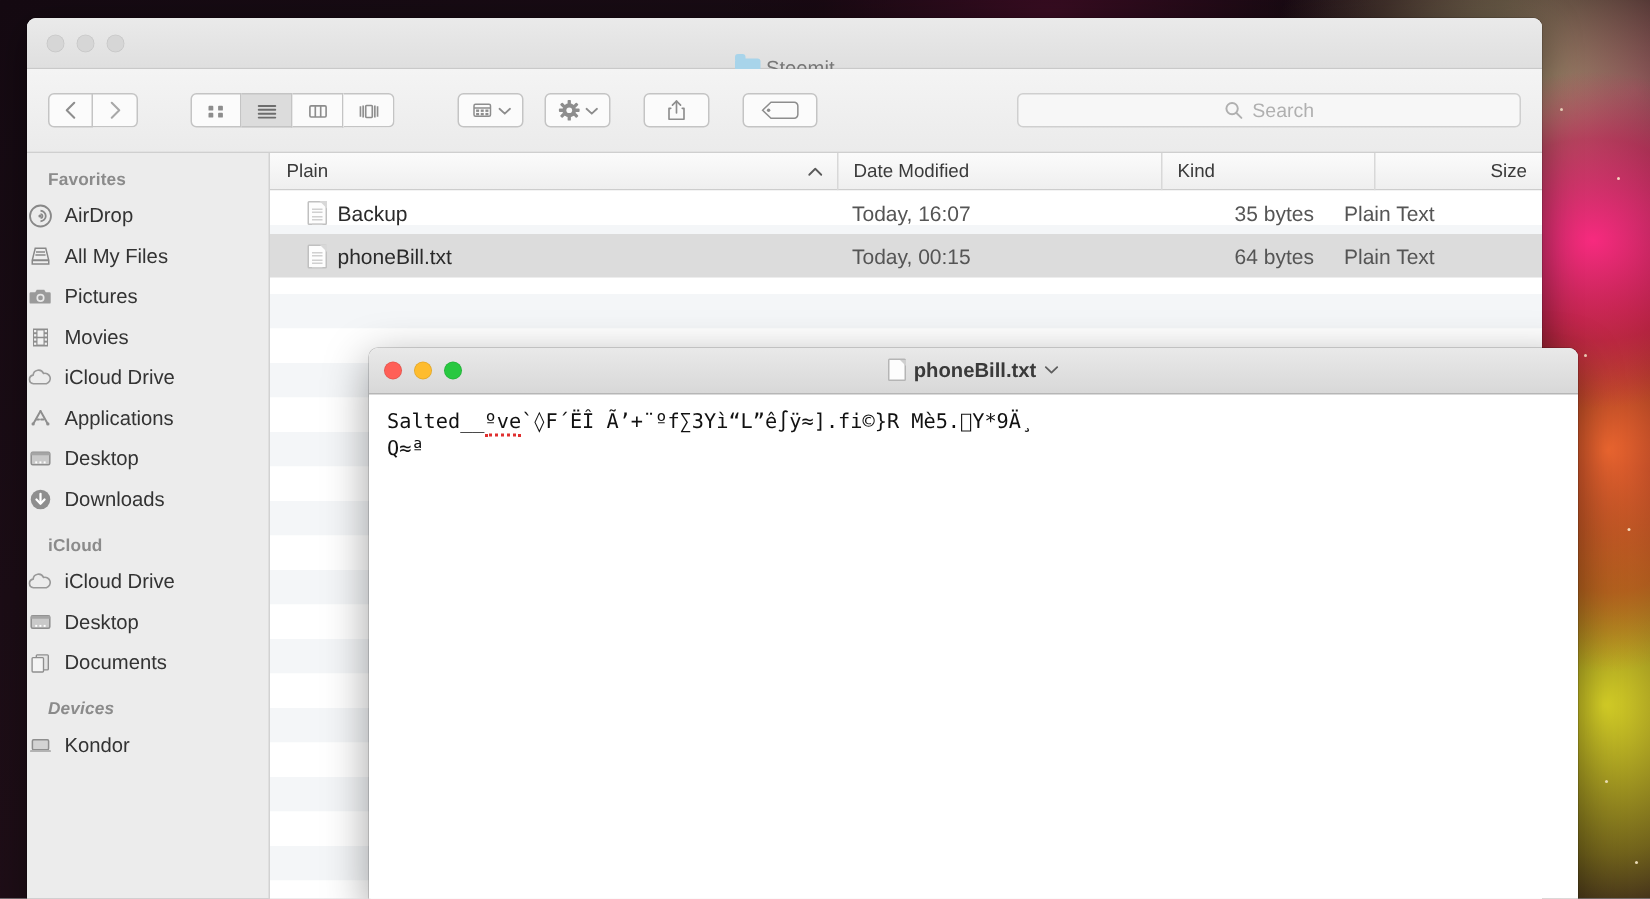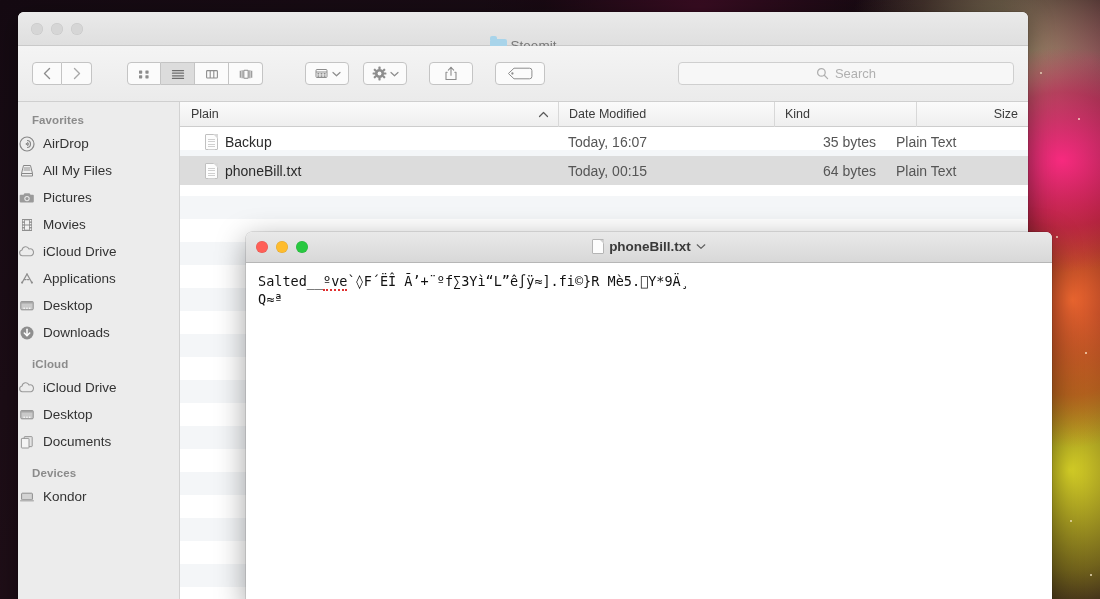--- a/index.html
+++ b/index.html
@@ -514,21 +514,21 @@
       <div class="sb-item">
         <span class="sb-icon">
           <svg width="16" height="16" viewBox="0 0 16 16">
               <rect x="5.2" y="2.6" width="8" height="10" rx=".6" fill="#e4e4e4" stroke="#8e8e8e" stroke-width=".9"></rect>
               <path d="M3 4.4 h6.4 a.6 .6 0 0 1 .6 .6 v8.4 a.6 .6 0 0 1 -.6 .6 h-6.4 a.6 .6 0 0 1 -.6 -.6 v-8.4 a.6 .6 0 0 1 .6 -.6 Z" fill="#f4f4f4" stroke="#8e8e8e" stroke-width=".9"></path>
             </svg>
         </span>
         <span>Documents</span>
       </div>
 
-      <div class="sb-header" style="padding-top:12px;">Devices</div>
+      <div class="sb-header" style="padding-top:12px;font-style:italic;">Devices</div>
 
       <div class="sb-item">
         <span class="sb-icon">
           <svg width="16" height="16" viewBox="0 0 16 16">
               <rect x="2.6" y="4.2" width="10.8" height="6.6" rx=".8" fill="#d3d3d3" stroke="#8e8e8e" stroke-width="1"></rect>
               <rect x="1" y="11" width="14" height="1.4" rx=".6" fill="#b3b3b3"></rect>
             </svg>
         </span>
         <span>Kondor</span>
       </div>

